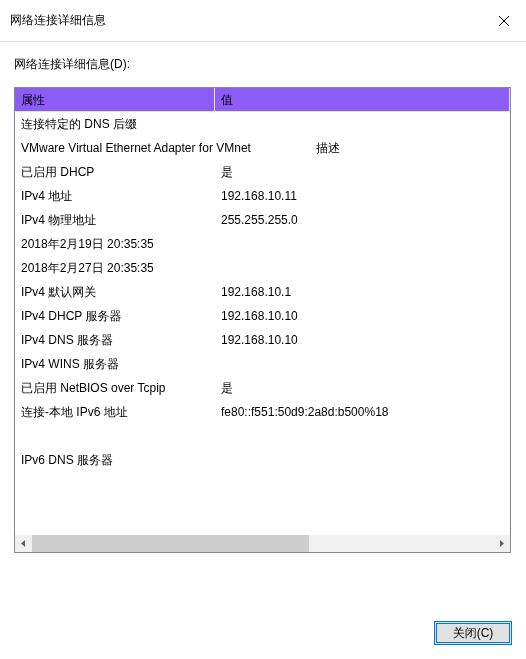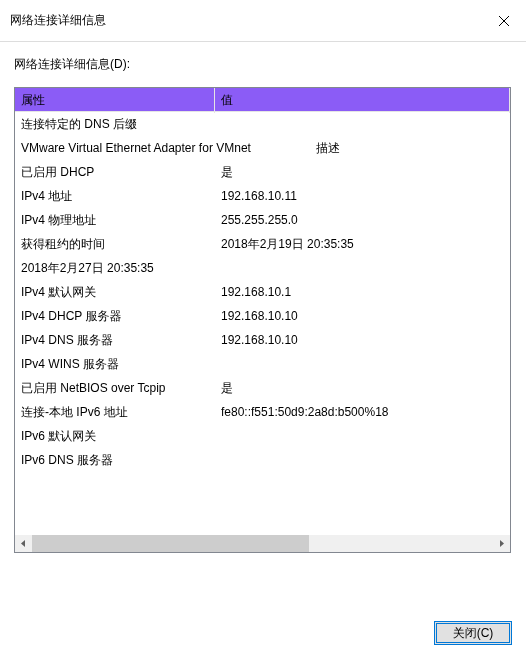--- a/index.html
+++ b/index.html
@@ -160,21 +160,20 @@
         </div>
         <div class="row">
           <div class="cell col1">IPv4 地址</div>
           <div class="cell col2">192.168.10.11</div>
         </div>
         <div class="row">
           <div class="cell col1">IPv4 物理地址</div>
           <div class="cell col2">255.255.255.0</div>
         </div>
         <div class="row">
-          <div class="cell col1">获得租约的时间</div>
           <div class="cell col2">2018年2月19日 20:35:35</div>
         </div>
         <div class="row">
           <div class="cell col2">2018年2月27日 20:35:35</div>
         </div>
         <div class="row">
           <div class="cell col1">IPv4 默认网关</div>
           <div class="cell col2">192.168.10.1</div>
         </div>
         <div class="row">
@@ -191,21 +190,20 @@
         </div>
         <div class="row">
           <div class="cell col1">已启用 NetBIOS over Tcpip</div>
           <div class="cell col2">是</div>
         </div>
         <div class="row">
           <div class="cell col1">连接-本地 IPv6 地址</div>
           <div class="cell col2">fe80::f551:50d9:2a8d:b500%18</div>
         </div>
         <div class="row">
-          <div class="cell col1">IPv6 默认网关</div>
           <div class="cell col2"></div>
         </div>
         <div class="row">
           <div class="cell col1">IPv6 DNS 服务器</div>
           <div class="cell col2"></div>
         </div>
       </div>
 
     <div class="hscroll">
       <div class="hscroll-btn">

